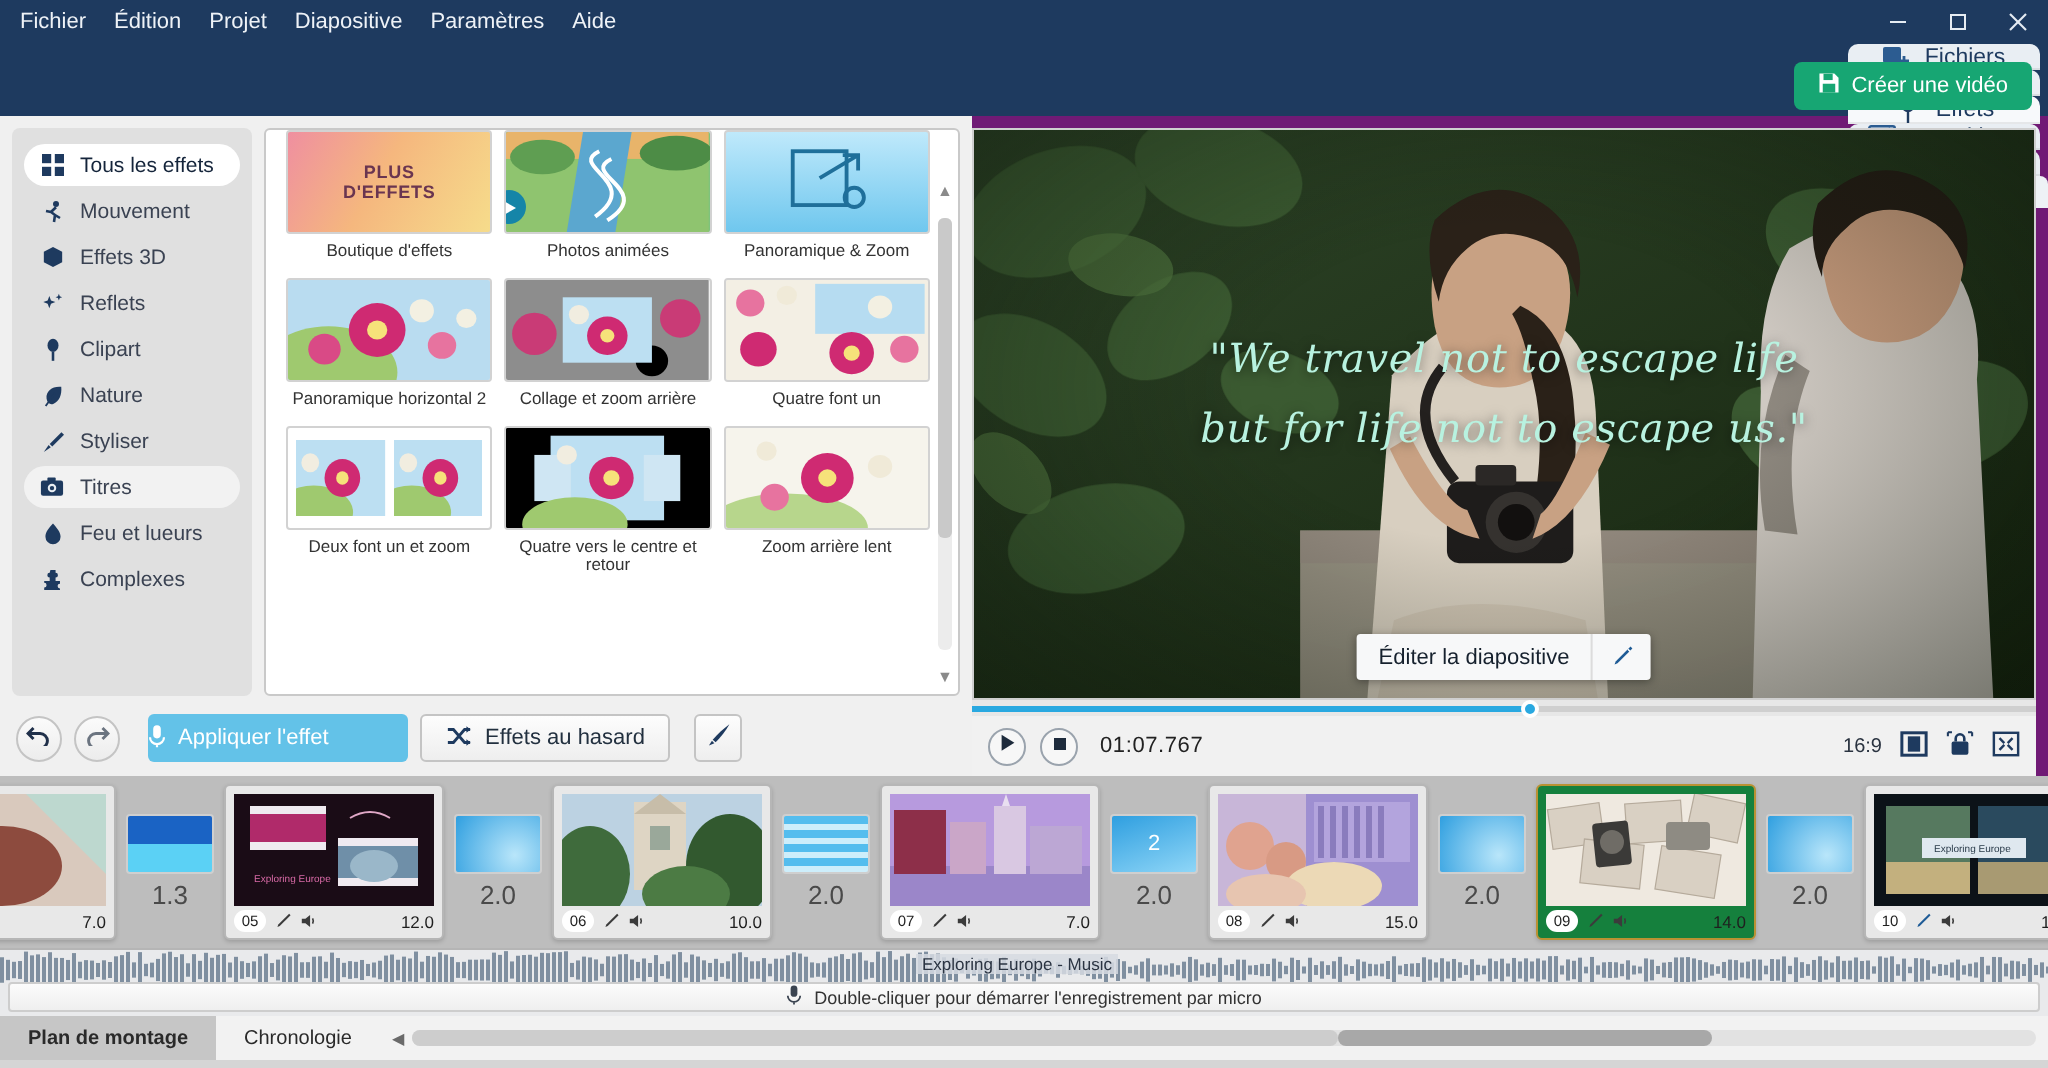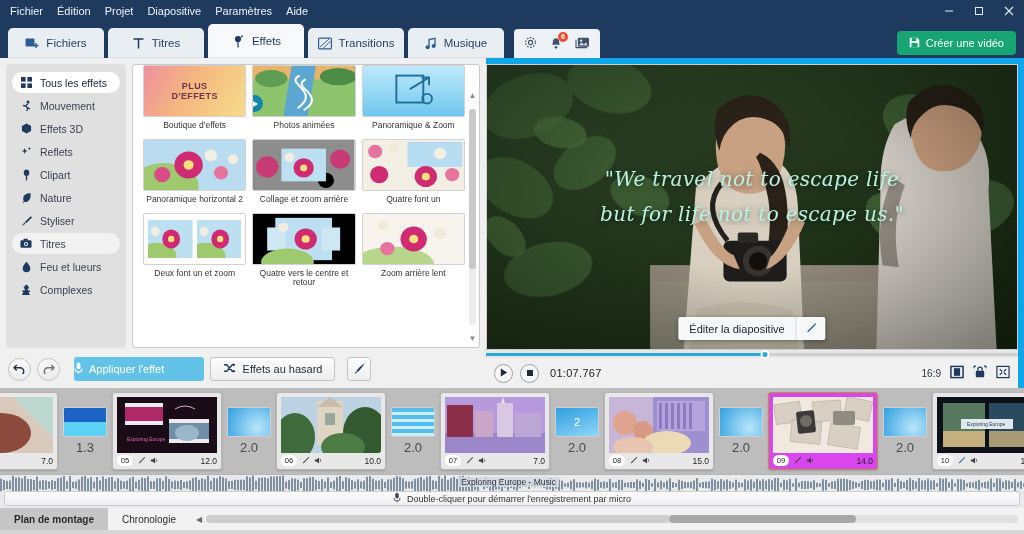--- a/index.html
+++ b/index.html
@@ -18,21 +18,21 @@
     height:22px; background:#1e3a5f; display:flex; align-items:center;
     padding-left:10px; color:#fff; position:relative;
   }
   .menu-item { font-size:11px; color:#eef2f7; margin-right:14px; cursor:default; }
   .win-controls { position:absolute; right:0; top:0; height:22px; display:flex; }
   .win-btn { width:30px; height:22px; display:flex; align-items:center; justify-content:center; color:#e6ecf3; font-size:12px; }
 
   
   .tabbar {
     height:36px; background:#1e3a5f; display:flex; align-items:flex-end;
-    padding-left:8px; position:relative;
+    padding-left:8px; position:relative;flex-direction:column;
   }
   .tab {
     height:30px; min-width:96px; background:#e9eef3; margin-right:4px;
     border-radius:5px 5px 0 0; display:flex; align-items:center;
     justify-content:center; gap:7px; color:#1e3a5f; font-size:11.5px;
     box-shadow: inset 0 -1px 0 rgba(0,0,0,.07);
   }
   .tab.active { background:#f7f9fb; height:34px; }
   .tab .ic { display:flex; align-items:center; color:#2c5c91; }
   .toolicons {
@@ -46,21 +46,21 @@
     font-size:7px; line-height:10px; min-width:10px; height:10px; border-radius:50%;
     text-align:center; padding:0 1px; font-weight:bold;
   }
   .create-btn {
     position:absolute; right:8px; bottom:3px; height:24px; background:#17a673;
     color:#fff; border-radius:4px; display:flex; align-items:center; gap:6px;
     padding:0 12px; font-size:11px; cursor:pointer;
   }
 
   
-  .main { display:flex; height:330px; background:#0ea5e9; }
+  .main { display:flex; height:330px; background:#701a75; }
 
   
   .library { width:486px; background:#f0f0f0; display:flex; flex-direction:column; padding:6px 6px 0 6px; }
   .lib-body { flex:1; display:flex; gap:6px; min-height:0; }
 
   .categories {
     width:120px; background:#e0e0e0; border-radius:4px; padding:8px 6px;
     display:flex; flex-direction:column; gap:2px;
   }
   .cat {
@@ -165,21 +165,21 @@
   .ratio { font-size:10px; color:#2a3340;margin-left:10px; }
 
   
   .timeline { height:86px; background:#bdbdbd; display:flex; align-items:center; padding:0 0 0 0; position:relative; overflow:hidden; }
   .tl-row { display:flex; align-items:center; height:100%; }
   .slide {
     background:#e8e8e8; border:1px solid #b6b6b6; border-radius:3px;
     padding:4px 4px 1px; margin:0 2px; display:flex; flex-direction:column;
     box-shadow:0 1px 2px rgba(0,0,0,.17); cursor:pointer;
   }
-  .slide.sel { background:#d946ef; border-color:#b99233; }
+  .slide.sel { background:#15803d; border-color:#b99233; }
   .slide .sthumb { width:100px; height:56px; overflow:hidden; position:relative; background:#222; }
   .srow { display:flex; align-items:center; height:15px; gap:4px; font-size:8.5px; color:#2b2b2b; }
   .snum {
     background:#fff; border-radius:8px; min-width:16px; height:11px; font-size:7.5px;
     display:flex; align-items:center; justify-content:center; color:#222; padding:0 2px;
   }
   .sdur { margin-left:auto; font-size:8.5px; color:#1f1f1f; }
   .sicon { color:#3b3b3b; display:flex; }
   .trans {
     display:flex; flex-direction:column; align-items:center; margin:0 3px; cursor:pointer;

